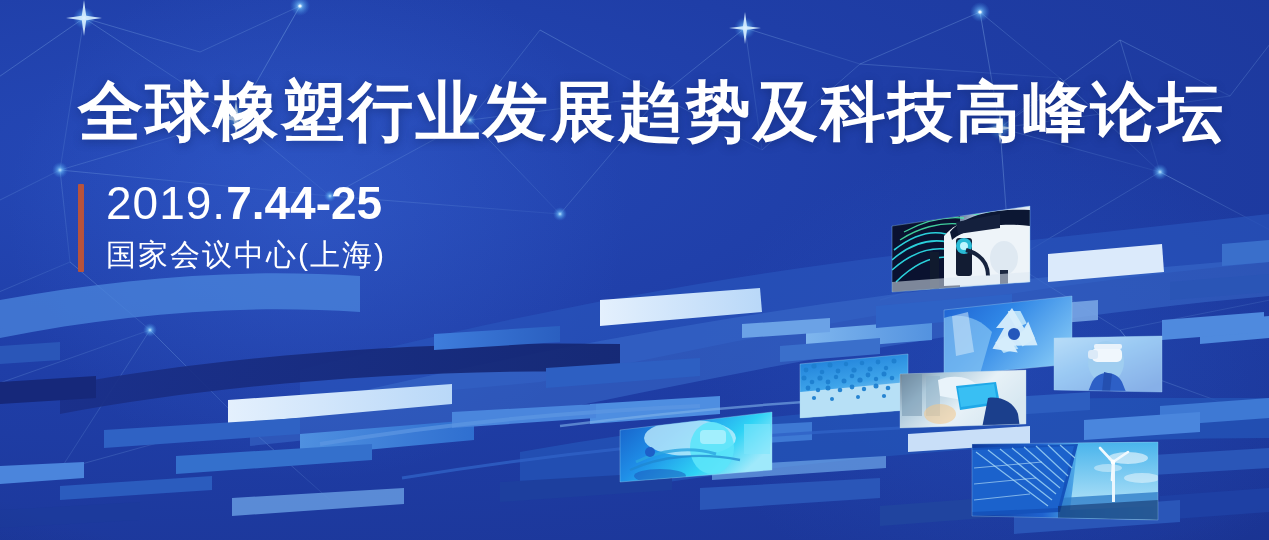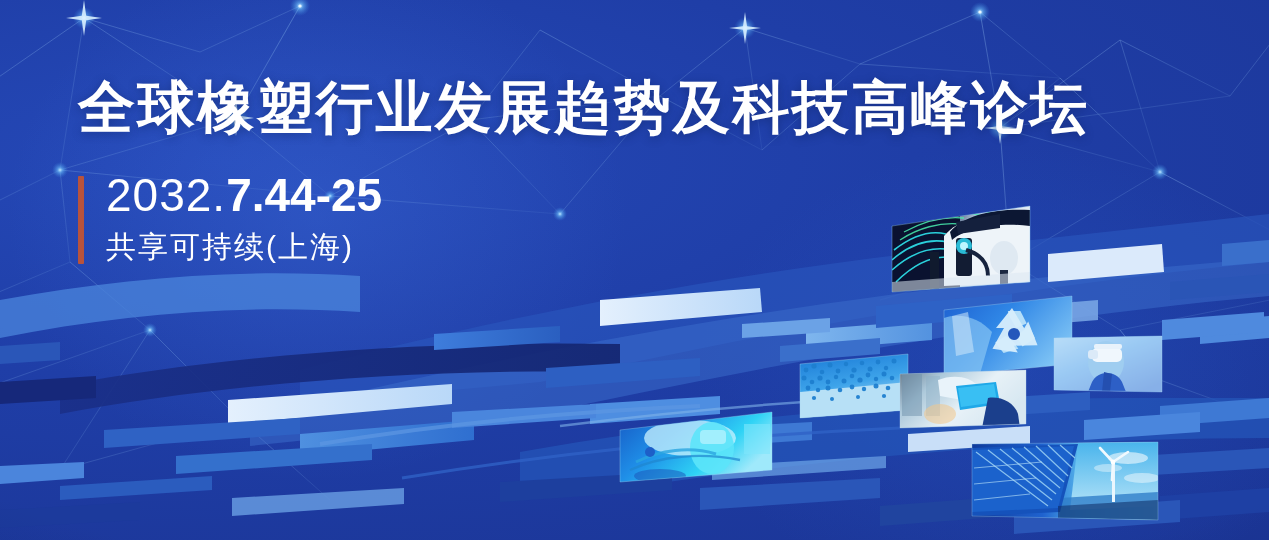--- a/index.html
+++ b/index.html
@@ -49,21 +49,21 @@
   
   .panels{ position:absolute; inset:0; pointer-events:none; }
 
   
   .content{
     position:absolute;
     left:78px; top:78px;
     width:1130px;
   }
   .title{
-    font-size:57px;
+    font-size:65px;
     line-height:1.05;
     font-weight:700;
     color:#ffffff;
     letter-spacing:2.5px;
     white-space:nowrap;
     text-shadow:0 2px 10px rgba(10,30,90,.45);
   }
   .subtitle{
     margin-top:30px;
     font-size:35px;
@@ -543,18 +543,18 @@
     </g>
   </svg>
 
   <div class="bg-vignette"></div>
 
   <div class="content">
     <div class="title">全球橡塑行业发展趋势及科技高峰论坛</div>
 
     <div class="datewrap">
       <div class="accent-bar"></div>
-      <div class="date"><span>2032.</span><span class="bold">7.44-25</span></div>
-      <div class="venue">共享可持续(上海)</div>
+      <div class="date"><span>2019.</span><span class="bold">7.44-25</span></div>
+      <div class="venue">国家会议中心(上海)</div>
     </div>
   </div>
 
 </div>
 
 </body></html>

